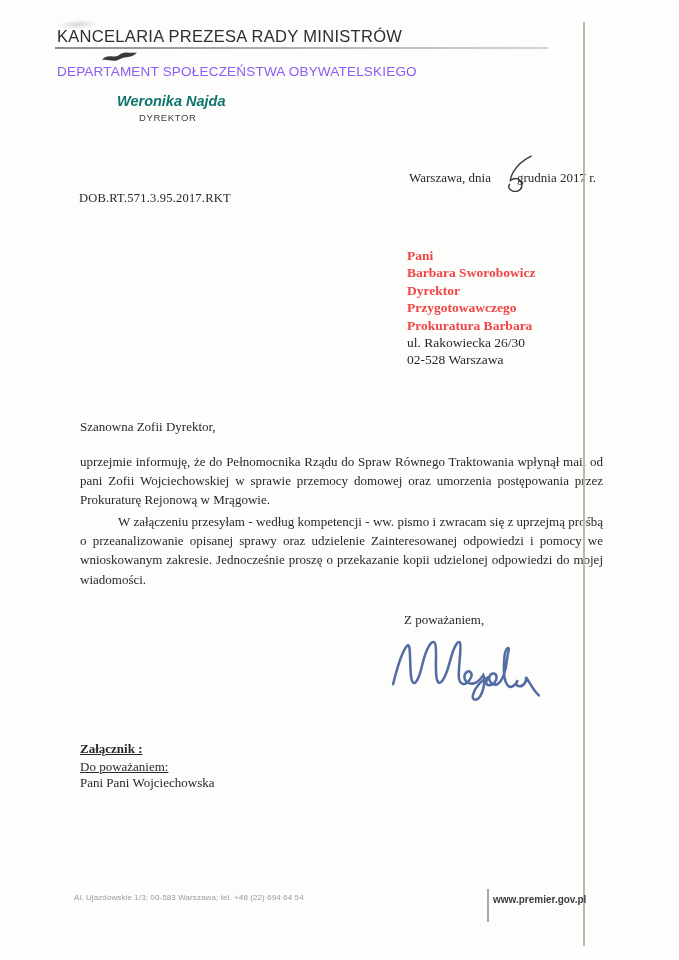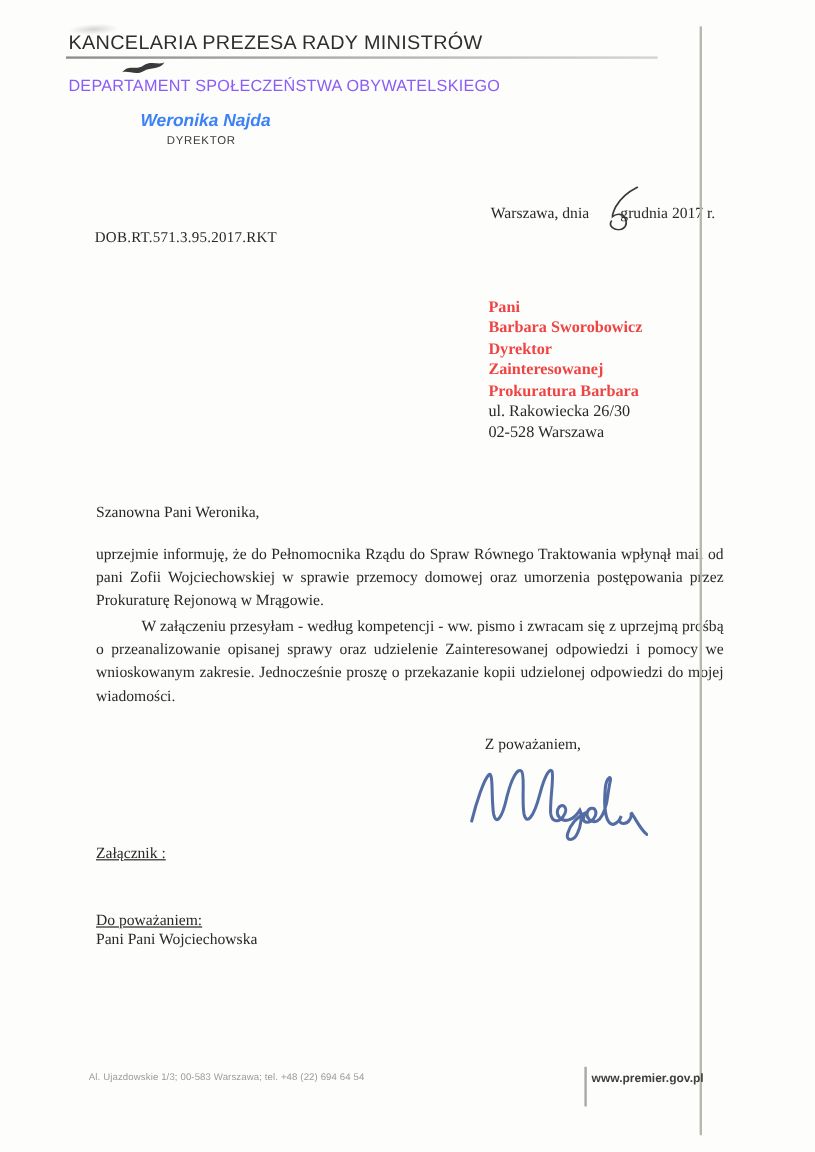--- a/index.html
+++ b/index.html
@@ -23,21 +23,21 @@
   }
   .flourish{left:101px; top:50px; width:37px; height:13px;}
   .dept{
     left:57px; top:64px;
     font-family:"Liberation Sans","DejaVu Sans",sans-serif;
     font-size:13.5px; letter-spacing:.2px; color:#8b5cf6; white-space:nowrap;
   }
   .signer-name{
     left:117px; top:93px;
     font-family:"Liberation Sans","DejaVu Sans",sans-serif;
-    font-size:14.5px; font-weight:bold; font-style:italic; color:#3b82f6;text-align:right;
+    font-size:14.5px; font-weight:bold; font-style:italic; color:#0f766e;text-align:right;
   }
   .signer-title{
     left:139px; top:112px;
     font-family:"Liberation Sans","DejaVu Sans",sans-serif;
     font-size:9.5px; letter-spacing:.6px; color:#3c3c3c;
   }
   .smudge{
     left:57px; top:20px; width:42px; height:9px; border-radius:50%;
     background:radial-gradient(ellipse at center,#9a9a9a,transparent 70%);
     opacity:.4; transform:rotate(-3deg);
@@ -59,21 +59,21 @@
     left:80px; width:523px; margin:0;
     font-size:13px; line-height:19.2px;
     text-align:justify; text-justify:inter-word;
   }
   .p1{top:452px;}
   .p2{top:512px; text-indent:38px;}
   .closing{left:404px; top:612px; font-size:13px;}
   .signature{left:388px; top:632px; width:152px; height:72px;}
 
   
-  .attach{left:80px; top:703px; font-size:13px; line-height:16px;}
+  .attach{left:80px; top:741px; font-size:13px; line-height:16px;font-weight:bold;}
   .cc{left:80px; top:759px; font-size:13px; line-height:16px;}
   .u-label{text-decoration:underline;}
 
   
   .edge-line{left:583px; top:22px; width:2px; height:924px; background:#b6b9ab;}
 
   
   .footer-address{
     left:74px; top:893px;
     font-family:"Liberation Sans","DejaVu Sans",sans-serif;
@@ -107,27 +107,27 @@
     <span class="prefix">Warszawa, dnia</span><span class="suffix">grudnia 2017 r.</span>
     <svg class="five" viewBox="0 0 34 40" aria-hidden="true">
       <path d="M32,2 C24,6 17,12 13,19 C11,23 10,26 10,28 C15,24 21,26 22,32 C23,38 17,41 12,39 C9,38 7,35 9,32" fill="none" stroke="#383838" stroke-width="1.5" stroke-linecap="round"></path>
     </svg>
   </div>
 
   <div class="abs recipient">
     <div class="b">Pani</div>
     <div class="b">Barbara Sworobowicz</div>
     <div class="b">Dyrektor</div>
-    <div class="b">Zainteresowanej</div>
+    <div class="b">Przygotowawczego</div>
     <div class="b">Prokuratura Barbara</div>
     <div>ul. Rakowiecka 26/30</div>
     <div>02-528 Warszawa</div>
   </div>
 
-  <div class="abs salutation">Szanowna Pani Weronika,</div>
+  <div class="abs salutation">Szanowna Zofii Dyrektor,</div>
   <p class="abs para p1">uprzejmie informuję, że do Pełnomocnika Rządu do Spraw Równego Traktowania wpłynął mail od pani Zofii Wojciechowskiej w sprawie przemocy domowej oraz umorzenia postępowania przez Prokuraturę Rejonową w Mrągowie.</p>
   <p class="abs para p2">W załączeniu przesyłam - według kompetencji - ww. pismo i zwracam się z uprzejmą prośbą o przeanalizowanie opisanej sprawy oraz udzielenie Zainteresowanej odpowiedzi i pomocy we wnioskowanym zakresie. Jednocześnie proszę o przekazanie kopii udzielonej odpowiedzi do mojej wiadomości.</p>
   <div class="abs closing">Z poważaniem,</div>
 
   <svg class="abs signature" viewBox="0 0 150 70" aria-hidden="true">
     <path d="M5,51 C9,35 15,17 19,13 C23,9 21,33 23,45 C25,55 30,49 34,31 C38,15 43,7 46,10 C49,13 46,33 48,45 C50,55 56,48 61,29 C65,14 69,7 71,10 C73,13 69,36 70,45 C71,52 77,53 81,46 C85,40 79,35 76,41 C74,46 78,52 85,50 C89,49 92,45 94,42 C96,46 95,55 92,61 C89,68 82,68 84,61 C86,54 92,47 99,44 C96,48 96,52 100,52 C104,52 108,47 107,43 C106,39 101,40 100,44 C99,48 103,53 108,51 C112,49 114,44 116,36 C117,30 118,22 119,18 C120,13 116,15 115,23 C114,33 114,47 118,52 C121,56 126,52 128,47 C126,50 126,53 130,53 C134,53 137,48 136,44 C140,49 143,57 149,62" fill="none" stroke="#44619c" stroke-width="2.5" stroke-linecap="round" opacity="0.92"></path>
   </svg>
 
   <div class="abs attach">
     <div class="u-label">Załącznik :</div>

